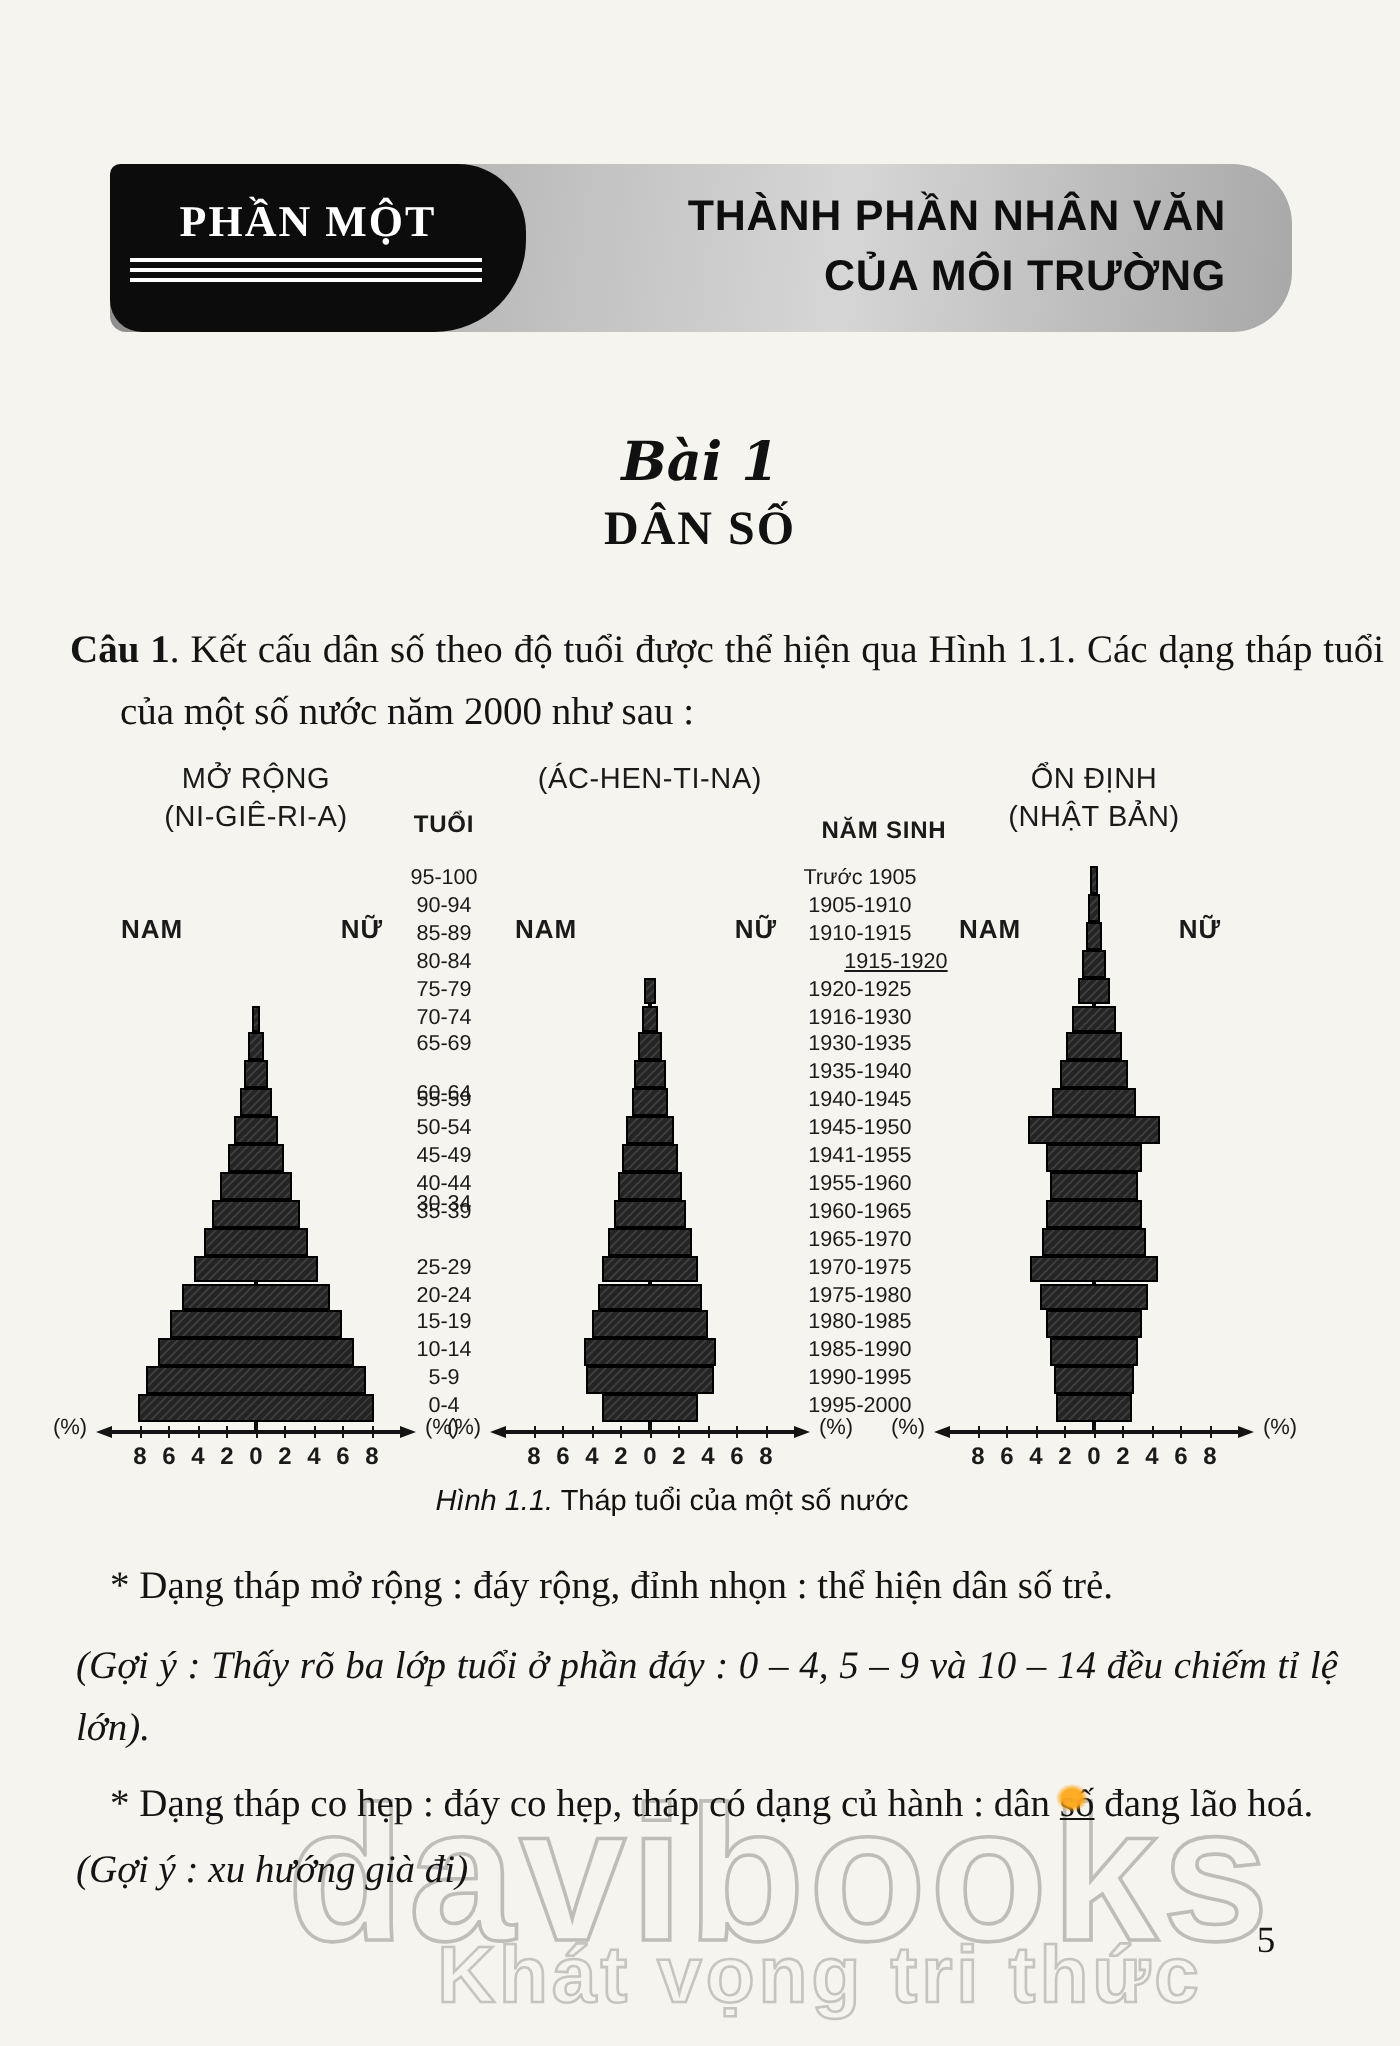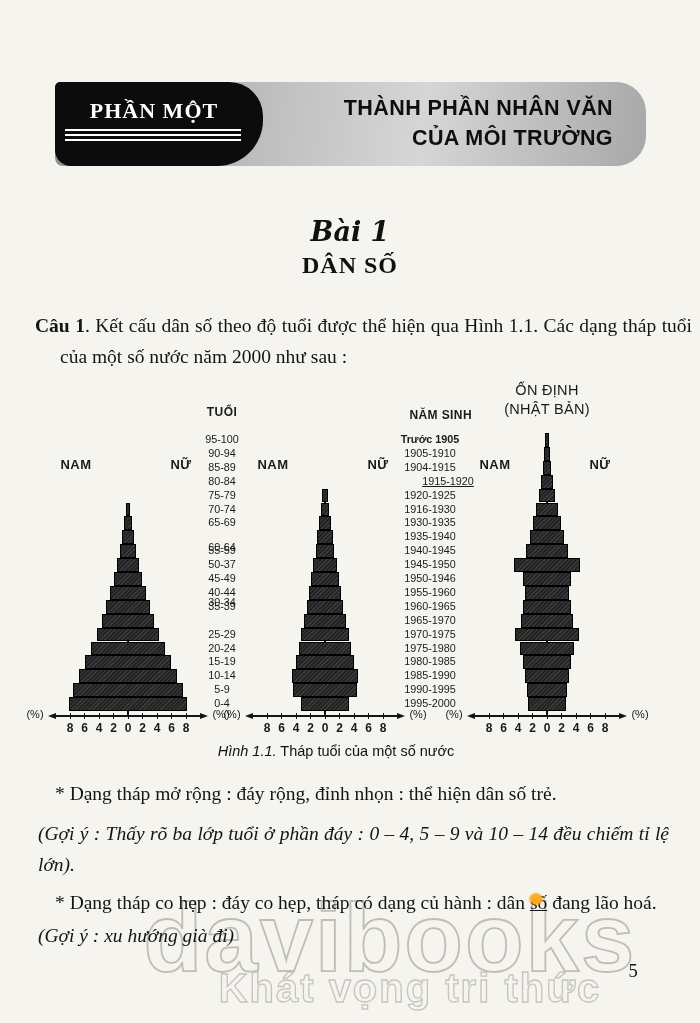--- a/index.html
+++ b/index.html
@@ -93,62 +93,66 @@
     </div>
   </div>
 
   <div class="lesson-title">Bài 1</div>
   <div class="lesson-sub">DÂN SỐ</div>
 
   <div class="question"><span class="q-label">Câu 1</span><span>. Kết cấu dân số theo độ tuổi được thể hiện qua Hình 1.1. Các dạng tháp tuổi của một số nước năm 2000 như sau :</span></div>
 
   <div class="figure" id="fig">
     <div class="col-header" style="left:160px;top:30px;width:64px;">TUỔI</div>
-    <div class="col-header" style="left:358px;top:33px;width:84px;text-align:right;">NĂM SINH</div>
+    <div class="col-header" style="left:370px;top:33px;width:84px;">NĂM SINH</div>
     <div class="caption"><span class="it">Hình 1.1.</span><span> Tháp tuổi của một số nước</span></div>
   <div class="col-row" style="left: 160px; top: 58px; width: 64px;">95-100</div>
       <div class="col-row" style="left: 160px; top: 71.9px; width: 64px;">90-94</div>
       <div class="col-row" style="left: 160px; top: 85.8px; width: 64px;">85-89</div>
       <div class="col-row" style="left: 160px; top: 99.7px; width: 64px;">80-84</div>
       <div class="col-row" style="left: 160px; top: 113.6px; width: 64px;">75-79</div>
       <div class="col-row" style="left: 160px; top: 127.5px; width: 64px;">70-74</div>
       <div class="col-row" style="left: 160px; top: 141.4px; width: 64px;">65-69</div>
       <div class="col-row" style="left: 160px; top: 155.3px; width: 64px; margin-top: 11px;">60-64</div>
       <div class="col-row" style="left: 160px; top: 169.2px; width: 64px;">55-59</div>
-      <div class="col-row" style="left: 160px; top: 183.1px; width: 64px;">50-37</div>
+      <div class="col-row" style="left: 160px; top: 183.1px; width: 64px;">50-54</div>
       <div class="col-row" style="left: 160px; top: 197px; width: 64px;">45-49</div>
       <div class="col-row" style="left: 160px; top: 210.9px; width: 64px;">40-44</div>
       <div class="col-row" style="left: 160px; top: 224.8px; width: 64px;">35-39</div>
       <div class="col-row" style="left: 160px; top: 221px; width: 64px;">30-34</div>
       <div class="col-row" style="left: 160px; top: 252.6px; width: 64px;">25-29</div>
       <div class="col-row" style="left: 160px; top: 266.5px; width: 64px;">20-24</div>
       <div class="col-row" style="left: 160px; top: 280.4px; width: 64px;">15-19</div>
       <div class="col-row" style="left: 160px; top: 294.3px; width: 64px;">10-14</div>
       <div class="col-row" style="left: 160px; top: 308.2px; width: 64px;">5-9</div>
       <div class="col-row" style="left: 160px; top: 322.1px; width: 64px;">0-4</div>
-      <div class="col-row" style="left: 358px; top: 58px; width: 84px; font-weight: bold;">Trước 1905</div>
+      <div class="col-row" style="left: 358px; top: 58px; width: 84px;">Trước 1905</div>
       <div class="col-row" style="left: 358px; top: 71.9px; width: 84px;">1905-1910</div>
-      <div class="col-row" style="left: 358px; top: 85.8px; width: 84px;">1904-1915</div>
+      <div class="col-row" style="left: 358px; top: 85.8px; width: 84px;">1910-1915</div>
       <div class="col-row" style="left: 376px; top: 99.7px; width: 84px; text-decoration: underline;">1915-1920</div>
       <div class="col-row" style="left: 358px; top: 113.6px; width: 84px;">1920-1925</div>
       <div class="col-row" style="left: 358px; top: 127.5px; width: 84px;">1916-1930</div>
       <div class="col-row" style="left: 358px; top: 141.4px; width: 84px;">1930-1935</div>
       <div class="col-row" style="left: 358px; top: 155.3px; width: 84px;">1935-1940</div>
       <div class="col-row" style="left: 358px; top: 169.2px; width: 84px;">1940-1945</div>
       <div class="col-row" style="left: 358px; top: 183.1px; width: 84px;">1945-1950</div>
-      <div class="col-row" style="left: 358px; top: 197px; width: 84px;">1950-1946</div>
+      <div class="col-row" style="left: 358px; top: 197px; width: 84px;">1941-1955</div>
       <div class="col-row" style="left: 358px; top: 210.9px; width: 84px;">1955-1960</div>
       <div class="col-row" style="left: 358px; top: 224.8px; width: 84px;">1960-1965</div>
       <div class="col-row" style="left: 358px; top: 238.7px; width: 84px;">1965-1970</div>
       <div class="col-row" style="left: 358px; top: 252.6px; width: 84px;">1970-1975</div>
       <div class="col-row" style="left: 358px; top: 266.5px; width: 84px;">1975-1980</div>
       <div class="col-row" style="left: 358px; top: 280.4px; width: 84px;">1980-1985</div>
       <div class="col-row" style="left: 358px; top: 294.3px; width: 84px;">1985-1990</div>
       <div class="col-row" style="left: 358px; top: 308.2px; width: 84px;">1990-1995</div>
       <div class="col-row" style="left: 358px; top: 322.1px; width: 84px;">1995-2000</div>
+      <div class="pyr-title" style="left: 8px; top: 6px; width: 180px;">
+        <div>MỞ RỘNG</div>
+        <div>(NI-GIÊ-RI-A)</div>
+      </div>
       <div class="sex-label" style="left: 20px; top: 82px; width: 52px;">NAM</div>
       <div class="sex-label" style="left: 125px; top: 82px; width: 52px;">NỮ</div>
       <div class="cline" style="left: 97.25px; top: 127.5px; height: 212.5px;"></div>
       <div class="bar" style="left: 95.825px; top: 127.5px; width: 4.35px; height: 13.9px;"></div>
       <div class="bar" style="left: 94.375px; top: 141.4px; width: 7.25px; height: 13.9px;"></div>
       <div class="bar" style="left: 92.2px; top: 155.3px; width: 11.6px; height: 13.9px;"></div>
       <div class="bar" style="left: 90.025px; top: 169.2px; width: 15.95px; height: 13.9px;"></div>
       <div class="bar" style="left: 87.125px; top: 183.1px; width: 21.75px; height: 13.9px;"></div>
       <div class="bar" style="left: 83.8625px; top: 197px; width: 28.275px; height: 13.9px;"></div>
       <div class="bar" style="left: 80.2375px; top: 210.9px; width: 35.525px; height: 13.9px;"></div>
@@ -177,20 +181,21 @@
       <div class="tick-num" style="left: 88px; top: 346px;">0</div>
       <div class="tick-mark" style="left: 112px; top: 338px;"></div>
       <div class="tick-num" style="left: 102.5px; top: 346px;">2</div>
       <div class="tick-mark" style="left: 126.5px; top: 338px;"></div>
       <div class="tick-num" style="left: 117px; top: 346px;">4</div>
       <div class="tick-mark" style="left: 141px; top: 338px;"></div>
       <div class="tick-num" style="left: 131.5px; top: 346px;">6</div>
       <div class="tick-mark" style="left: 155.5px; top: 338px;"></div>
       <div class="tick-num" style="left: 146px; top: 346px;">8</div>
       <div class="pyr-title" style="left: 205px; top: 6px; width: 180px;">
+        <div>(ÁC-HEN-TI-NA)</div>
       </div>
       <div class="sex-label" style="left: 217px; top: 82px; width: 52px;">NAM</div>
       <div class="sex-label" style="left: 322px; top: 82px; width: 52px;">NỮ</div>
       <div class="cline" style="left: 294.25px; top: 113.6px; height: 226.4px;"></div>
       <div class="bar" style="left: 292.462px; top: 113.6px; width: 5.075px; height: 13.9px;"></div>
       <div class="bar" style="left: 291.012px; top: 127.5px; width: 7.975px; height: 13.9px;"></div>
       <div class="bar" style="left: 289.2px; top: 141.4px; width: 11.6px; height: 13.9px;"></div>
       <div class="bar" style="left: 287.387px; top: 155.3px; width: 15.225px; height: 13.9px;"></div>
       <div class="bar" style="left: 285.575px; top: 169.2px; width: 18.85px; height: 13.9px;"></div>
       <div class="bar" style="left: 283.4px; top: 183.1px; width: 23.2px; height: 13.9px;"></div>

